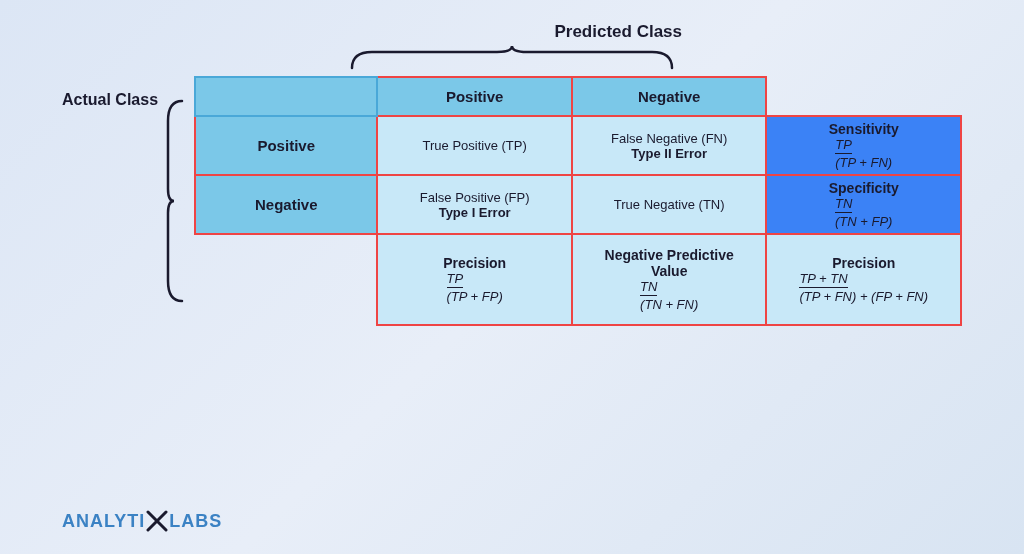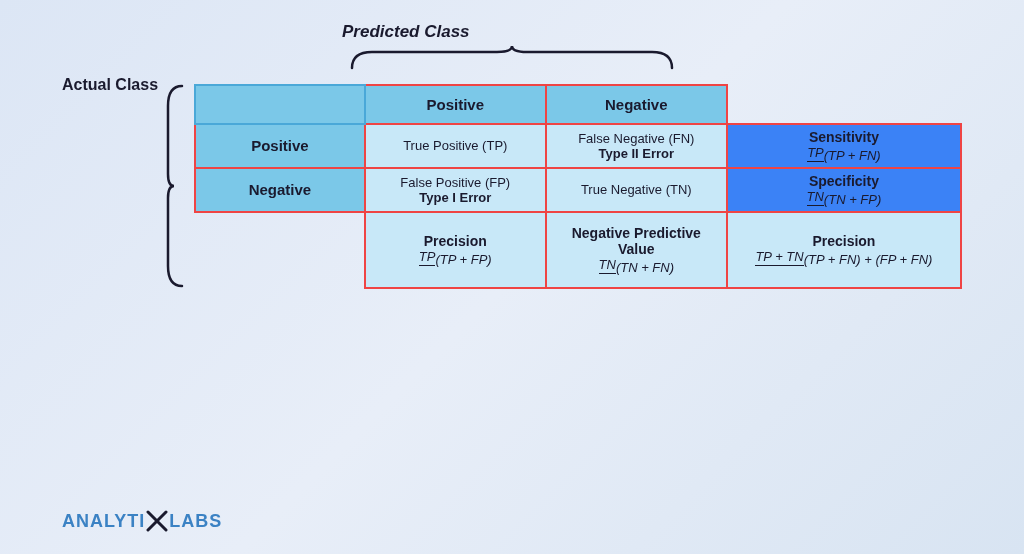--- a/index.html
+++ b/index.html
@@ -19,23 +19,22 @@
       position: relative;
       width: 900px;
       height: 510px;
       display: flex;
       flex-direction: column;
       align-items: center;
     }
 
     
     .predicted-class-header {
-      text-align: left;
+      text-align: right;
       margin-bottom: 4px;
-      font-style: italic;
     }
 
     .predicted-class-label {
       font-size: 17px;
       font-weight: bold;
       color: #1a1a2e;
       margin-bottom: 2px;
     }
 
     .brace-row {
@@ -135,22 +134,22 @@
       padding: 12px 14px;
     }
 
     .cell-bold {
       font-weight: bold;
       font-size: 14px;
     }
 
     .fraction {
       display: inline-flex;
-      flex-direction: row;
-      align-items: flex-end;
+      flex-direction: column;
+      align-items: flex-start;
     }
 
     .fraction .numerator {
       font-style: italic;
       font-size: 13px;
       border-bottom: 1.5px solid #1a1a2e;
       padding-bottom: 1px;
       margin-bottom: 1px;
     }
 

